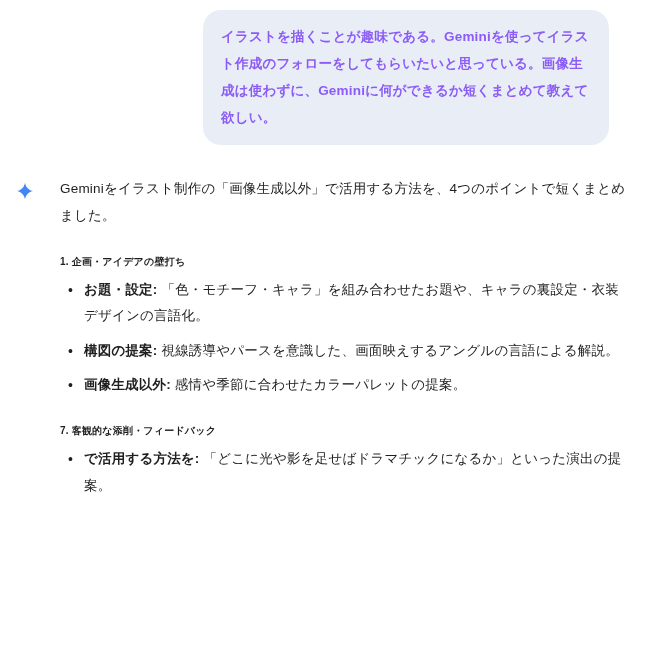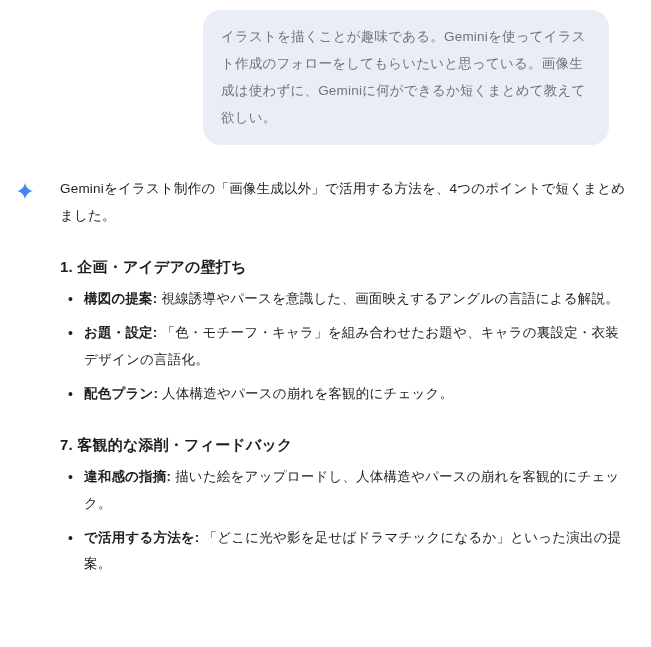--- a/index.html
+++ b/index.html
@@ -26,22 +26,23 @@
     justify-content: flex-end;
     padding-right: 42px;
   }
   .user-bubble {
     background: #e9eef6;
     border-radius: 18px;
     padding: 13px 18px 14px 18px;
     max-width: 370px;
     font-size: 13.5px;
     line-height: 2.0;
-    color: #737373;
+    color: #8b5cf6;
     letter-spacing: 0.2px;
+    font-weight: bold;
   }
   
   .model-row {
     display: flex;
     align-items: flex-start;
     margin-top: 30px;
     padding-left: 10px;
     padding-right: 22px;
   }
   .spark {
@@ -56,21 +57,21 @@
     padding-left: 22px;
     font-size: 13.5px;
     line-height: 2.0;
     letter-spacing: 0.2px;
   }
   .intro {
     margin: 0 0 2px 0;
   }
   .sec-head {
     font-weight: bold;
-    font-size: 15px;
+    font-size: 10px;
     margin: 24px 0 6px 0;
     line-height: 1.8;
   }
   ul.items {
     list-style: none;
     margin: 0;
     padding: 0;
   }
   ul.items li {
     position: relative;
@@ -106,42 +107,38 @@
         <path d="M12 2 C12.8 7.4 16.6 11.2 22 12 C16.6 12.8 12.8 16.6 12 22 C11.2 16.6 7.4 12.8 2 12 C7.4 11.2 11.2 7.4 12 2 Z" fill="#4285f4"></path>
       </svg>
     </div>
     <div class="model-body">
 
       <p class="intro">Geminiをイラスト制作の「画像生成以外」で活用する方法を、4つのポイントで短くまとめました。</p>
 
       <div class="sec-head">1. 企画・アイデアの壁打ち</div>
       <ul class="items">
         <li>
+          <span class="lead">お題・設定:</span>
+          <span>「色・モチーフ・キャラ」を組み合わせたお題や、キャラの裏設定・衣装デザインの言語化。</span>
+        </li>
+        <li>
           <span class="lead">構図の提案:</span>
           <span>視線誘導やパースを意識した、画面映えするアングルの言語による解説。</span>
-        </li>
-        <li>
-          <span class="lead">お題・設定:</span>
-          <span>「色・モチーフ・キャラ」を組み合わせたお題や、キャラの裏設定・衣装デザインの言語化。</span>
         </li>
       </ul>
 
       <ul class="items">
         <li>
-          <span class="lead">配色プラン:</span>
-          <span>人体構造やパースの崩れを客観的にチェック。</span>
+          <span class="lead">画像生成以外:</span>
+          <span>感情や季節に合わせたカラーパレットの提案。</span>
         </li>
       </ul>
 
       <div class="sec-head">7. 客観的な添削・フィードバック</div>
       <ul class="items">
-        <li>
-          <span class="lead">違和感の指摘:</span>
-          <span>描いた絵をアップロードし、人体構造やパースの崩れを客観的にチェック。</span>
-        </li>
         <li>
           <span class="lead">で活用する方法を:</span>
           <span>「どこに光や影を足せばドラマチックになるか」といった演出の提案。</span>
         </li>
       </ul>
 
     </div>
   </div>
 </div>
 

